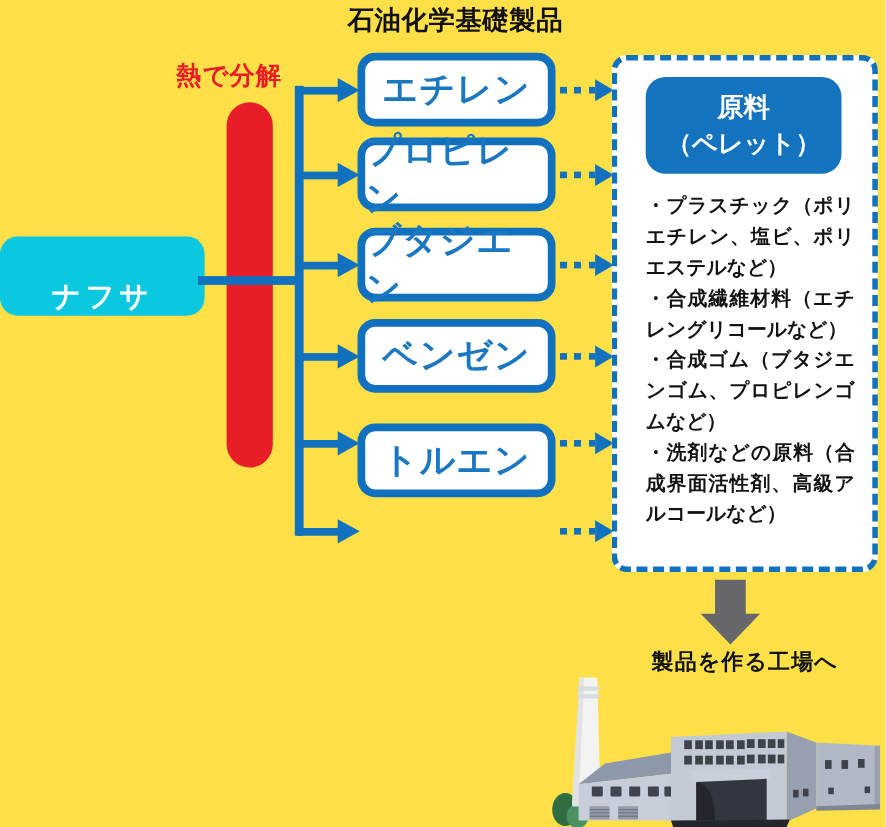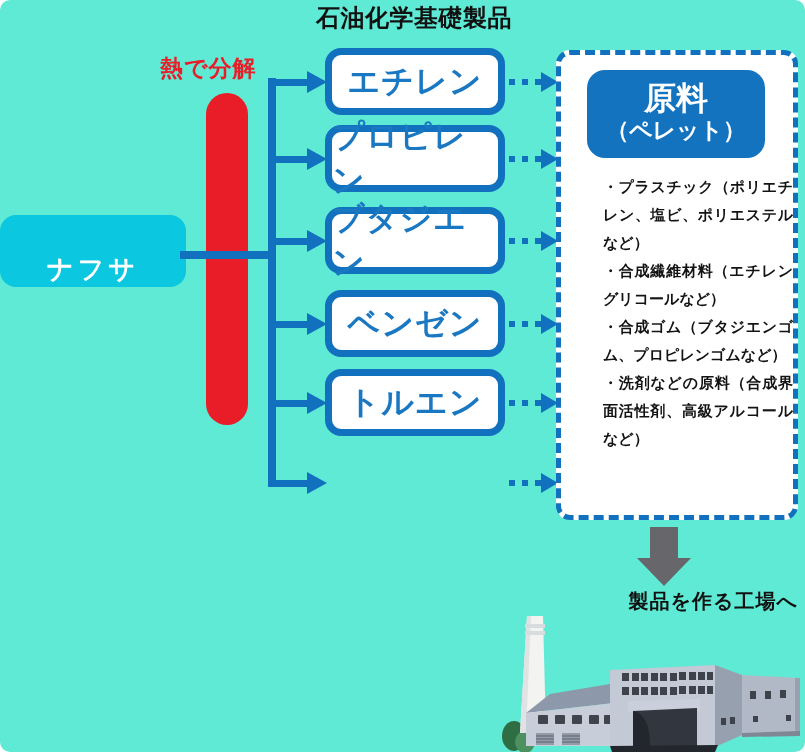--- a/index.html
+++ b/index.html
@@ -6,21 +6,21 @@
     --blue:#1171BE;
     --label-blue:#1A78C2;
     --cyan:#0BC7E0;
     --red:#E91D28;
     --gray:#66666B;
     --ink:#111;
   }
   *{margin:0;padding:0;box-sizing:border-box;}
   html,body{background:#fff;}
   body{font-family:"Liberation Sans",sans-serif;}
-  .stage{position:relative;width:805px;height:752px;background:#5eead4;overflow:hidden;border-radius:10px;}
+  .stage{position:relative;width:805px;height:752px;background:#fde047;overflow:hidden;}
 
   .title{position:absolute;left:316px;top:2px;font-size:24px;font-weight:700;color:var(--ink);letter-spacing:0.5px;}
   .heat-label{position:absolute;left:160px;top:53px;font-size:23px;font-weight:700;color:var(--red);letter-spacing:1px;}
 
   .red-bar{position:absolute;left:206px;top:93px;width:42px;height:332px;background:var(--red);border-radius:21px;}
 
   .naphtha{position:absolute;left:0;top:215px;width:186px;height:72px;background:var(--cyan);border-radius:16px;
            display:flex;align-items:flex-end;justify-content:center;color:#fff;font-size:26px;font-weight:700;letter-spacing:4px;}
 
   .h-line{position:absolute;background:var(--blue);}
@@ -36,27 +36,27 @@
   .pbox span{color:var(--label-blue);font-size:32px;font-weight:700;letter-spacing:1px;}
 
   .dots{position:absolute;left:509px;width:33px;height:6px;
         background:repeating-linear-gradient(90deg,var(--blue) 0 6px,transparent 6px 13px);}
   .dot-head{position:absolute;left:541px;width:0;height:0;
         border-top:10px solid transparent;border-bottom:10px solid transparent;border-left:17px solid var(--blue);}
 
   .panel{position:absolute;left:556px;top:50px;width:242px;height:470px;border:5px dashed var(--blue);border-radius:14px;background:#fff;}
   .panel-header{position:absolute;left:26px;top:15px;width:178px;height:88px;background:#1373BF;border-radius:18px;
       display:flex;flex-direction:column;align-items:center;justify-content:center;color:#fff;font-weight:700;}
-  .panel-header .l1{font-size:32px;line-height:32px;}
+  .panel-header .l1{font-size:24px;line-height:32px;}
   .panel-header .l2{font-size:23px;line-height:32px;}
-  .bullet-list{position:absolute;left:26px;top:118px;width:190px;color:#131313;font-size:15px;font-weight:700;line-height:28px;text-align:justify;margin-left:16px;}
+  .bullet-list{position:absolute;left:26px;top:118px;width:190px;color:#131313;font-size:18px;font-weight:700;line-height:28px;text-align:justify;}
   .bullet-list div{word-break:break-all;}
 
   .down-arrow{position:absolute;left:630px;top:524px;}
-  .caption{position:absolute;left:556px;top:588px;width:242px;text-align:right;font-size:20px;font-weight:700;color:var(--ink);letter-spacing:1px;}
+  .caption{position:absolute;left:556px;top:588px;width:242px;text-align:center;font-size:20px;font-weight:700;color:var(--ink);letter-spacing:1px;}
 
   .factory{position:absolute;left:500px;top:615px;}
 </style>
 </head>
 <body>
 
 <div class="stage">
 
   <div class="title">石油化学基礎製品</div>
   <div class="heat-label">熱で分解</div>
@@ -88,21 +88,21 @@
     </div>
   <div class="pbox" style="top:207px">
       <span>ブタジエン</span>
     </div>
   <div class="pbox" style="top:125px">
       <span>プロピレン</span>
     </div>
   <div class="pbox" style="top:290px">
       <span>ベンゼン</span>
     </div>
-  <div class="pbox" style="top:369px">
+  <div class="pbox" style="top:385px">
       <span>トルエン</span>
     </div>
 
   <div class="dots" style="top:79px"></div>
   <div class="dot-head" style="top:72px"></div>
   <div class="dots" style="top:156px"></div>
   <div class="dot-head" style="top:149px"></div>
   <div class="dots" style="top:238px"></div>
   <div class="dot-head" style="top:231px"></div>
   <div class="dots" style="top:321px"></div>

